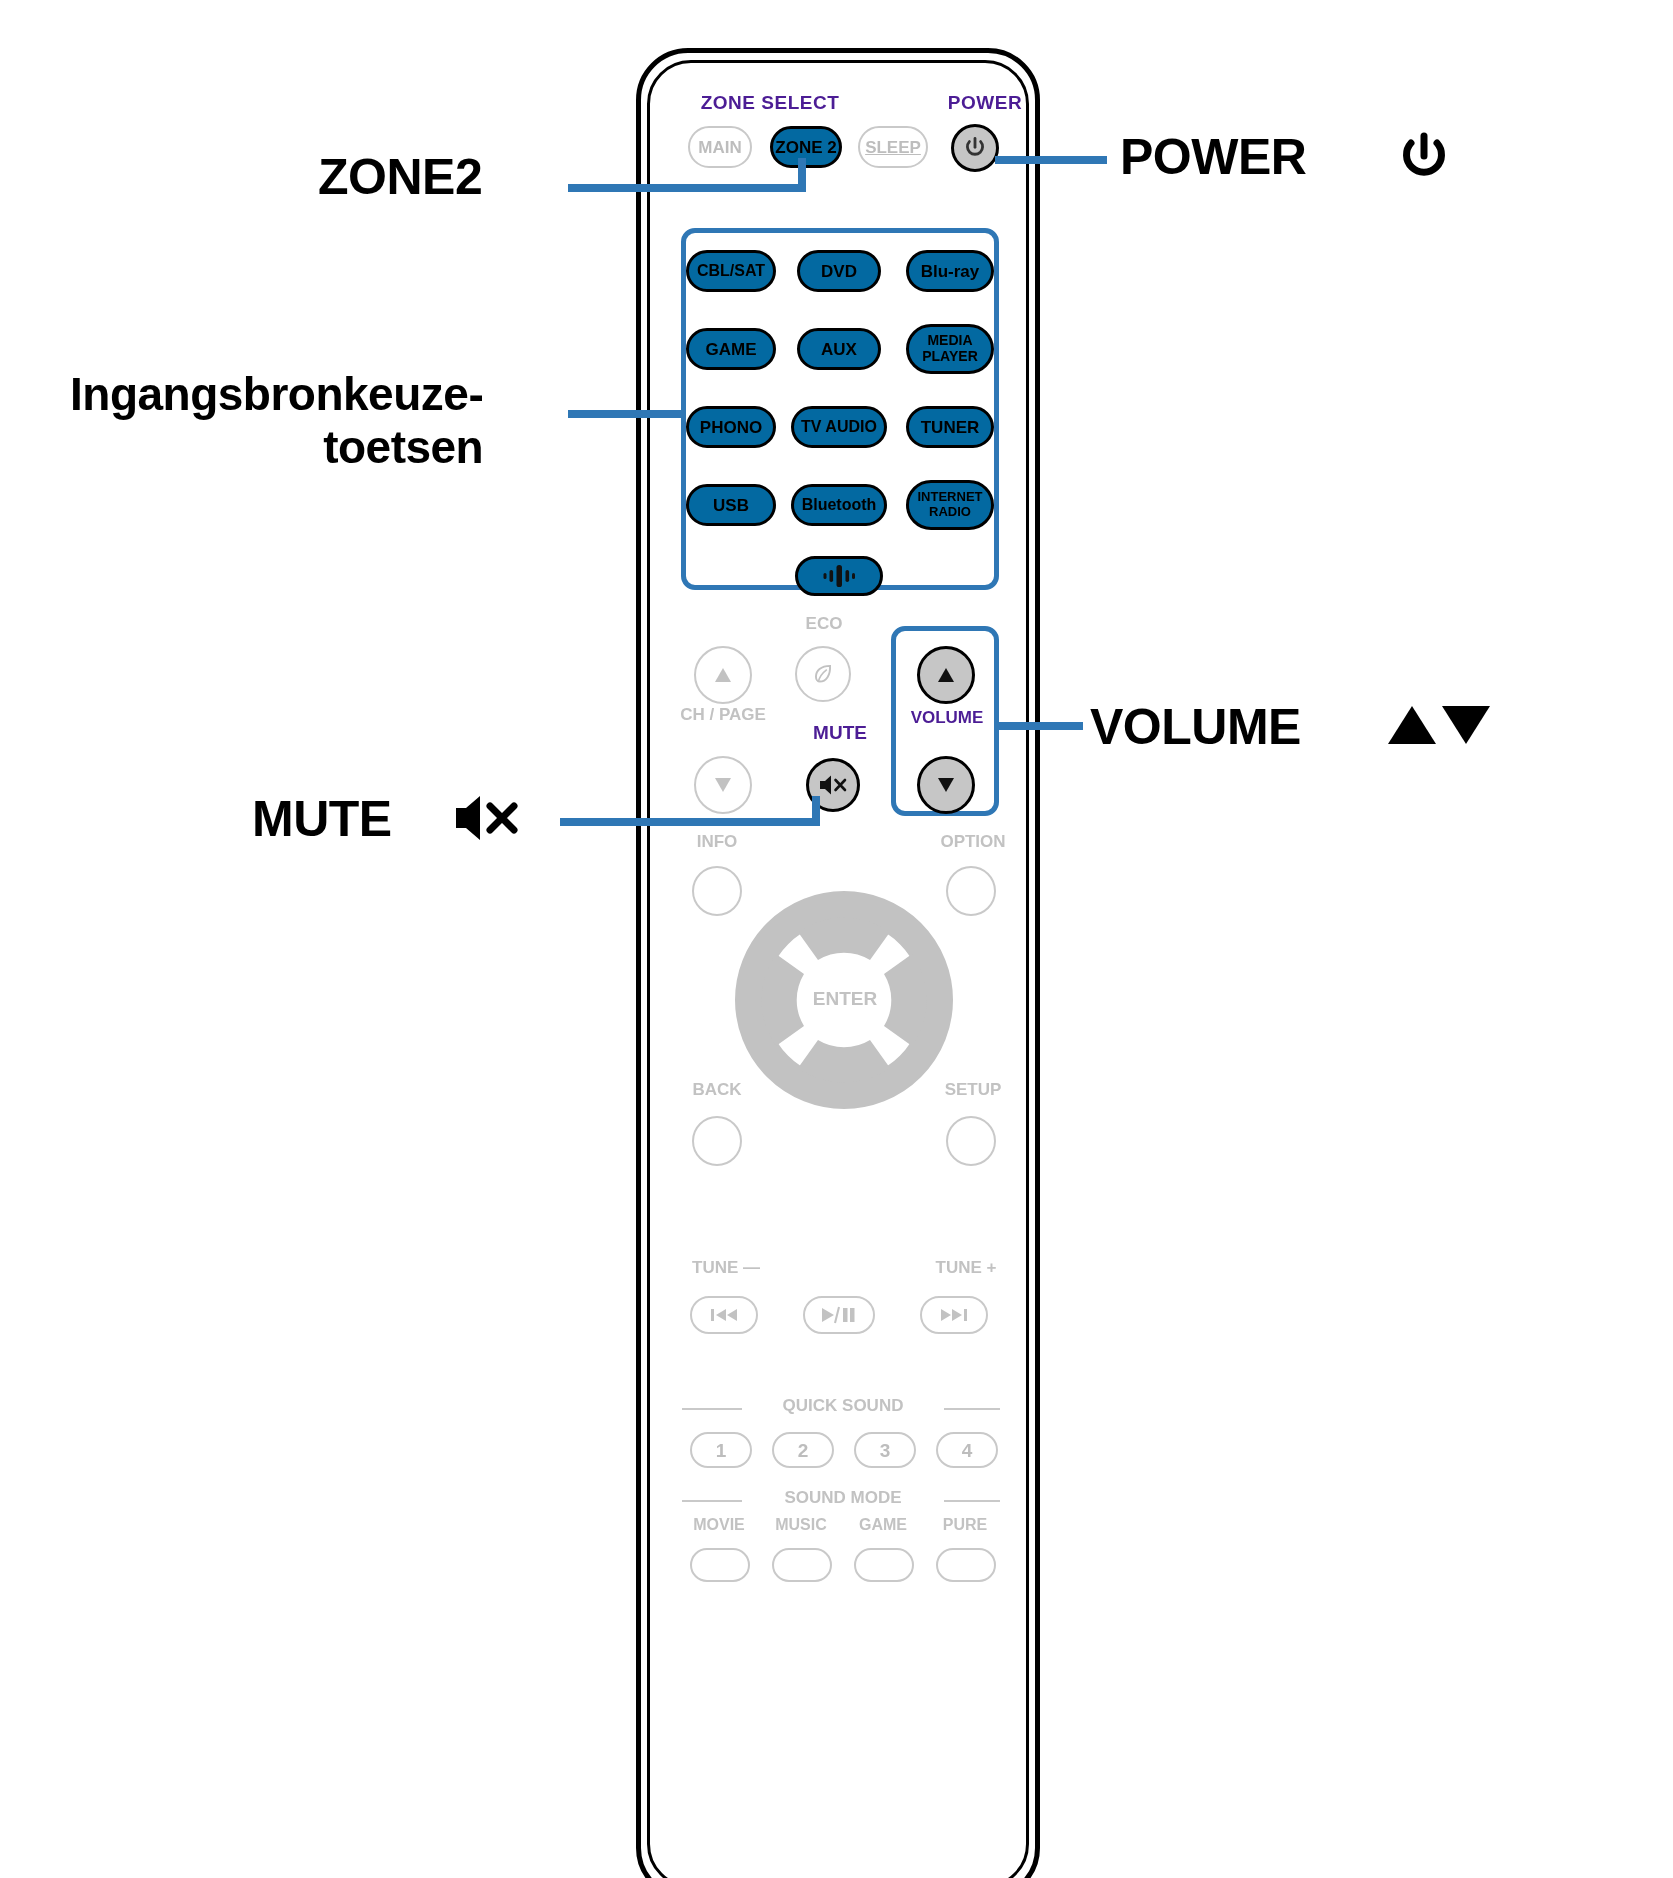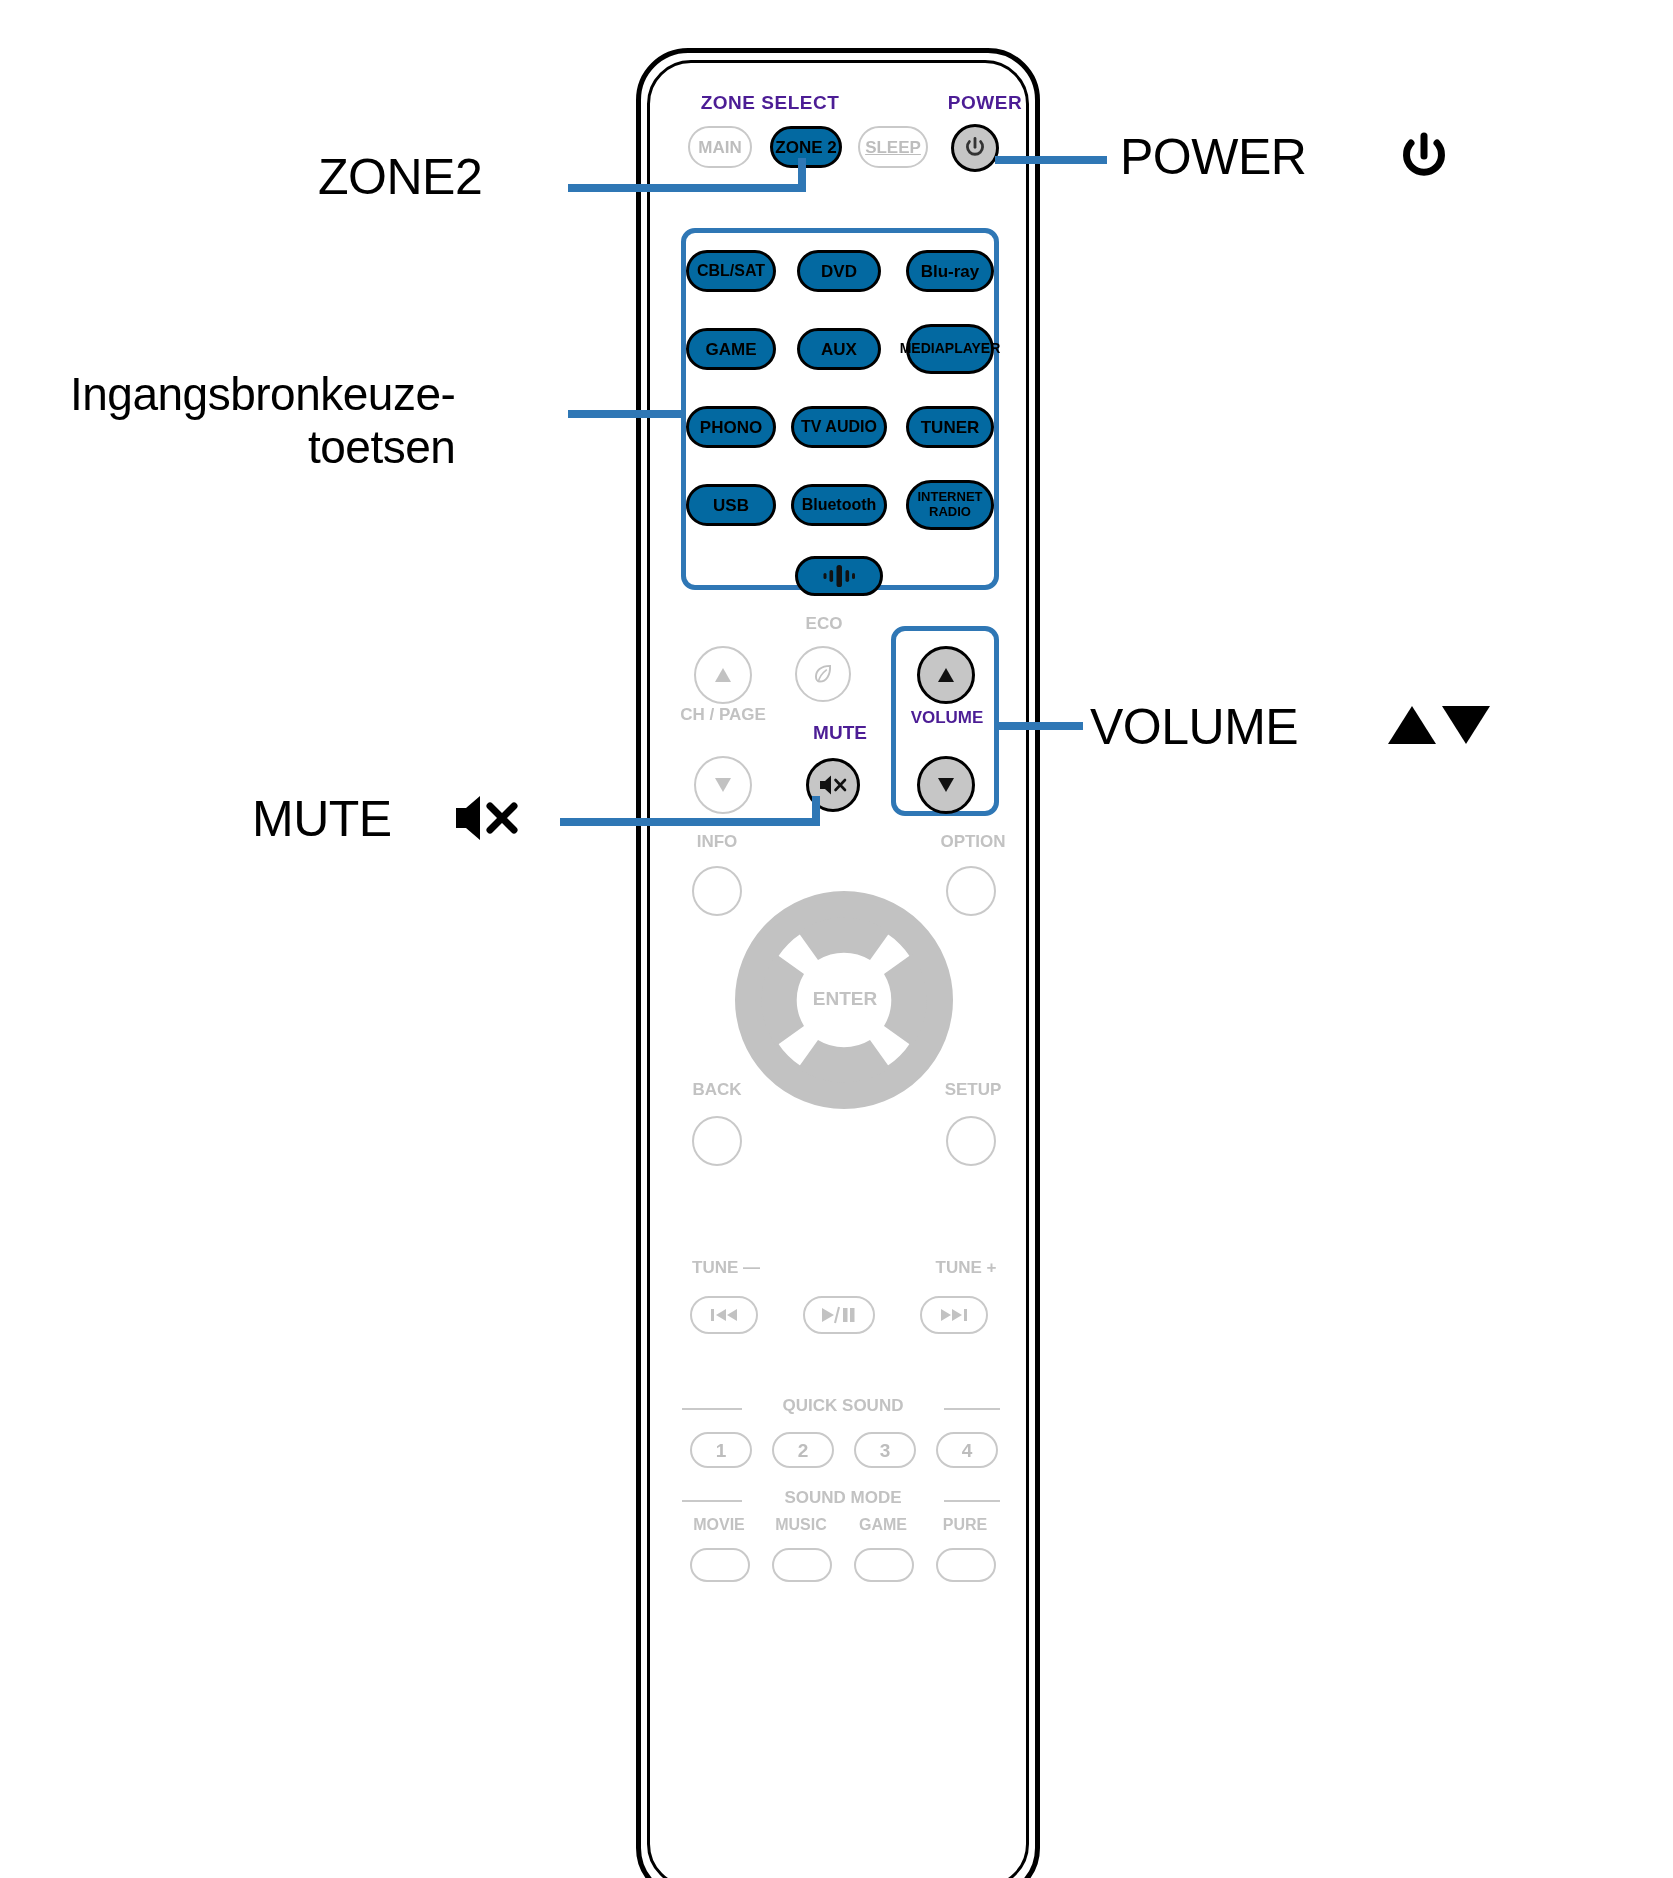--- a/index.html
+++ b/index.html
@@ -81,21 +81,21 @@
     color: #c2c2c2;
     font-weight: 700;
     text-align: center;
     white-space: nowrap;
   }
 
   
   .callout-text {
     position: absolute;
     color: #000;
-    font-weight: 400;
+    font-weight: 700;
     white-space: nowrap;
     letter-spacing: -0.5px;
   }
   .lead {
     position: absolute;
     background: #2f77b5;
   }
   .box-hl {
     position: absolute;
     border: 5px solid #2f77b5;
@@ -131,21 +131,21 @@
   </div>
 
   <div class="box-hl" style="left:681px; top:228px; width:318px; height:362px;"></div>
 
   <div class="btn pill" style="left:686px; top:242px; width:90px; height:42px; font-size:16px;">CBL/SAT</div>
   <div class="btn pill" style="left:797px; top:242px; width:84px; height:42px; font-size:17px;">DVD</div>
   <div class="btn pill" style="left:906px; top:242px; width:88px; height:42px; font-size:17px;">Blu-ray</div>
 
   <div class="btn pill" style="left:686px; top:320px; width:90px; height:42px; font-size:17px;">GAME</div>
   <div class="btn pill" style="left:797px; top:320px; width:84px; height:42px; font-size:17px;">AUX</div>
-  <div class="btn pill two-line" style="left:906px; top:316px; width:88px; height:50px; font-size:14px; flex-direction:row;">
+  <div class="btn pill two-line" style="left:906px; top:316px; width:88px; height:50px; font-size:14px; flex-direction:column;">
     <span>MEDIA</span>
     <span>PLAYER</span>
   </div>
 
   <div class="btn pill" style="left:686px; top:398px; width:90px; height:42px; font-size:17px;">PHONO</div>
   <div class="btn pill" style="left:791px; top:398px; width:96px; height:42px; font-size:16px;">TV AUDIO</div>
   <div class="btn pill" style="left:906px; top:398px; width:88px; height:42px; font-size:17px;">TUNER</div>
 
   <div class="btn pill" style="left:686px; top:476px; width:90px; height:42px; font-size:17px;">USB</div>
   <div class="btn pill" style="left:791px; top:476px; width:96px; height:42px; font-size:16px;">Bluetooth</div>

